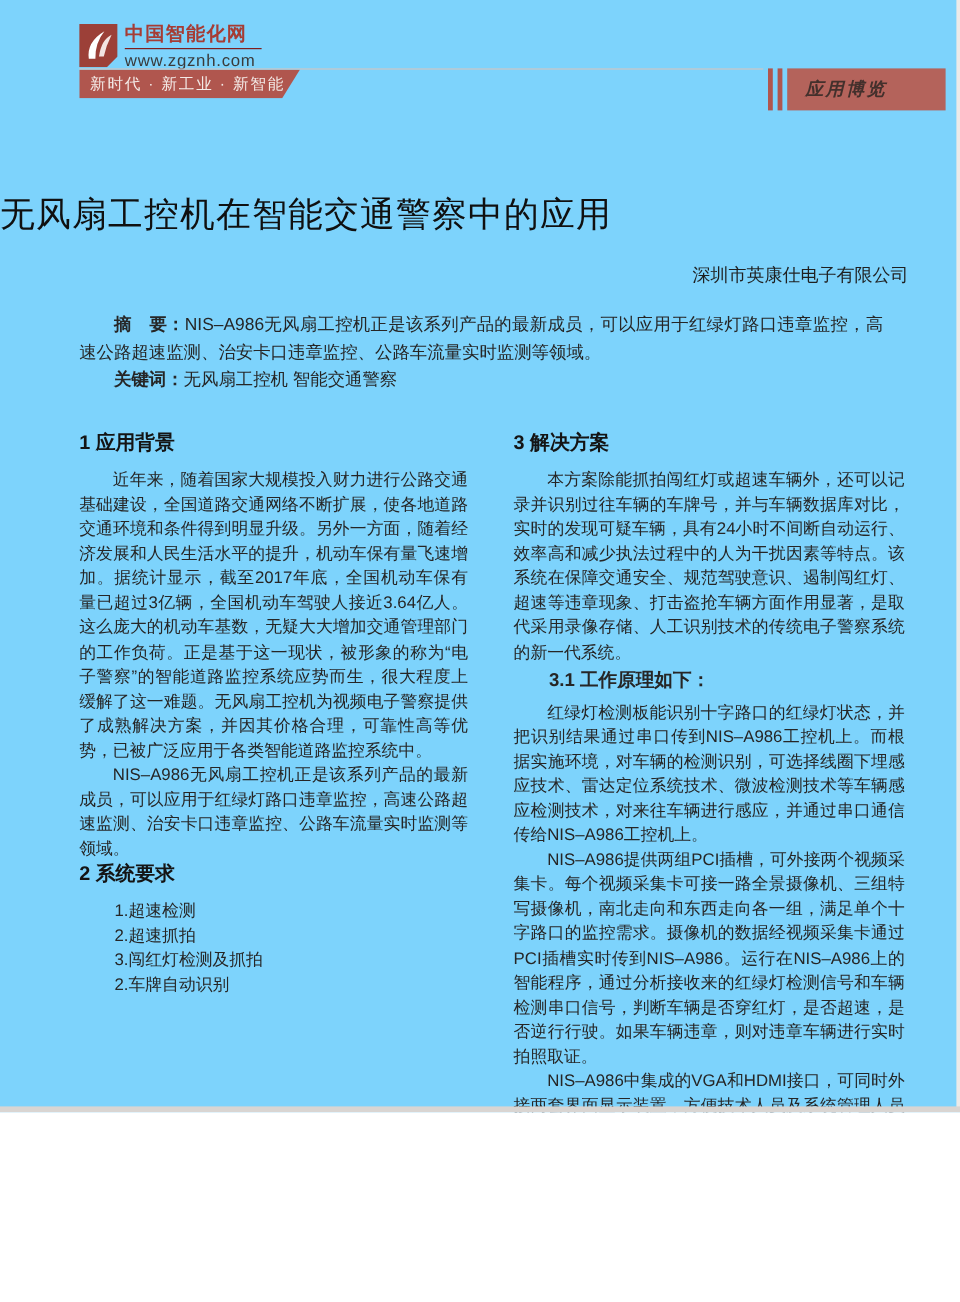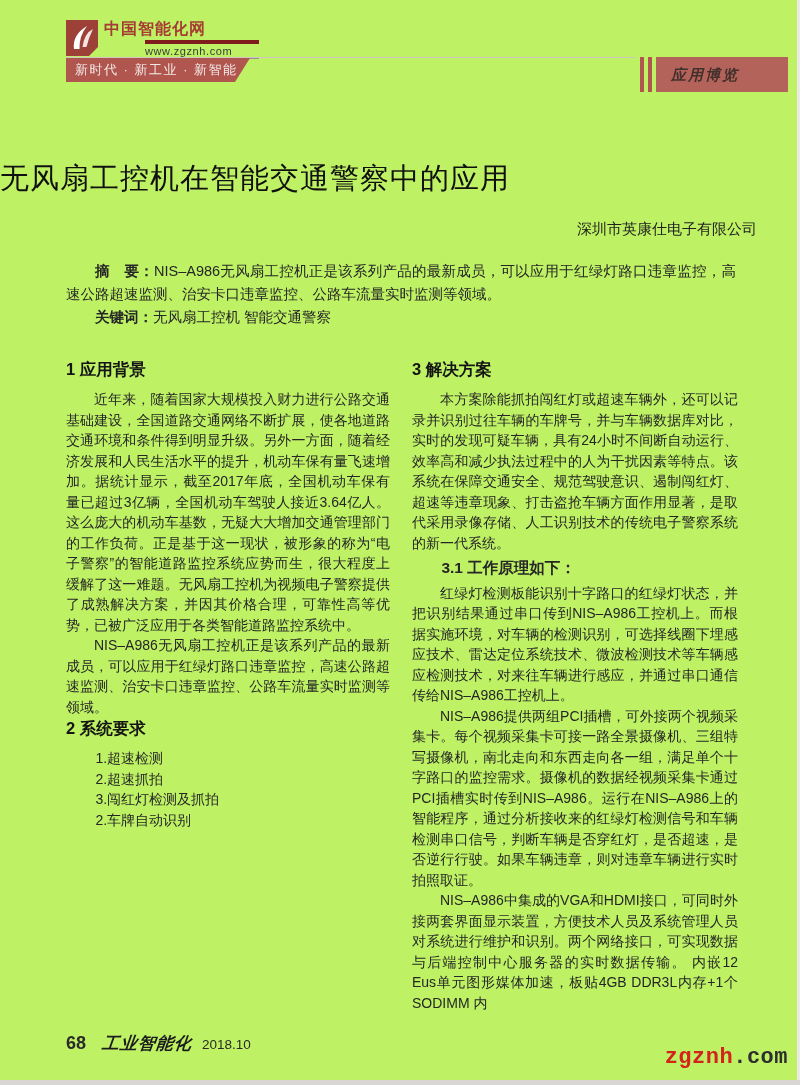--- a/index.html
+++ b/index.html
@@ -1,27 +1,27 @@
 <!DOCTYPE html>
 <html><head>
 <meta charset="utf-8">
 <style>
   html,body{margin:0;padding:0;background:#ffffff;}
   body{font-family:"Liberation Sans","DejaVu Sans",sans-serif;color:#262626;}
-  .page{position:relative;width:800px;height:1085px;background:#bef264;overflow:hidden;}
+  .page{position:relative;width:800px;height:927px;background:#7dd3fc;overflow:hidden;}
 
   
   .logo-block{position:absolute;top:20px;left:66px;display:flex;align-items:flex-start;}
   .logo-icon{width:32px;height:36px;flex:0 0 auto;}
   .logo-text{margin-left:6px;}
   .site-name{font-family:"Liberation Serif","DejaVu Serif",serif;font-weight:bold;
              font-size:16px;letter-spacing:1px;color:#a63c34;line-height:18px;}
-  .site-url{display:inline-block;font-size:11px;color:#3a3a3a;letter-spacing:0.6px;
-            border-top:4px solid #7f1d1d;border-bottom:1px solid #9a8f8c;
-            padding:1px 2px 1px 0;margin-top:2px;min-width:112px;margin-left:41px;}
+  .site-url{display:inline-block;font-size:14px;color:#3a3a3a;letter-spacing:0.6px;
+            border-top:1px solid #7f1d1d;border-bottom:1px solid #9a8f8c;
+            padding:1px 2px 1px 0;margin-top:2px;min-width:112px;}
   .header-rule{position:absolute;top:57px;left:66px;width:570px;height:1px;background:#cfc6c3;}
   .slogan-banner{position:absolute;top:58px;left:66px;width:184px;height:24px;
             background:#b0564e;color:#f3eae7;font-size:13px;line-height:24px;
             padding-left:9px;letter-spacing:1.5px;box-sizing:border-box;
             clip-path:polygon(0 0,100% 0,calc(100% - 15px) 100%,0 100%);}
   .tab-bar{position:absolute;top:57px;width:4px;height:35px;background:#b0564e;}
   .tab-bar.b1{left:640px;} .tab-bar.b2{left:648px;}
   .category-tab{position:absolute;top:57px;left:656px;width:132px;height:35px;
             background:#b4635b;color:#43302c;font-weight:bold;font-size:15px;
             line-height:35px;padding-left:15px;letter-spacing:2px;box-sizing:border-box;font-style:italic;}
@@ -34,21 +34,21 @@
             padding-right:43px;box-sizing:border-box;
             font-family:"Liberation Serif","DejaVu Serif",serif;font-size:15px;color:#1f1f1f;}
   .abstract-block{position:absolute;top:260px;left:66px;width:670px;
             font-size:14.5px;line-height:23px;text-align:justify;}
   .abstract-block p{margin:0;text-indent:2em;}
   .abstract-block .lbl{font-weight:bold;}
 
   
   .col{position:absolute;top:358px;font-size:14px;line-height:20.5px;text-align:justify;}
   .col-left{left:66px;width:324px;}
-  .col-right{left:412px;width:326px;}
+  .col-right{left:428px;width:326px;}
   .sec-heading{font-size:16.5px;font-weight:bold;color:#141414;margin:0 0 9px 0;line-height:22px;}
   .sec-heading.gap{margin-top:0;}
   .col p.body{margin:0;text-indent:2em;}
   .sub-heading{font-weight:bold;font-size:15.5px;margin:5px 0 4px 0;text-indent:1.9em;}
   .feature-list{margin:0;padding:0;list-style:none;}
   .feature-list li{text-indent:2.1em;line-height:20.5px;}
 
   
   .footer{position:absolute;top:1032px;left:66px;display:flex;align-items:baseline;}
   .page-number{font-size:18px;font-weight:bold;color:#2a2a2a;}

